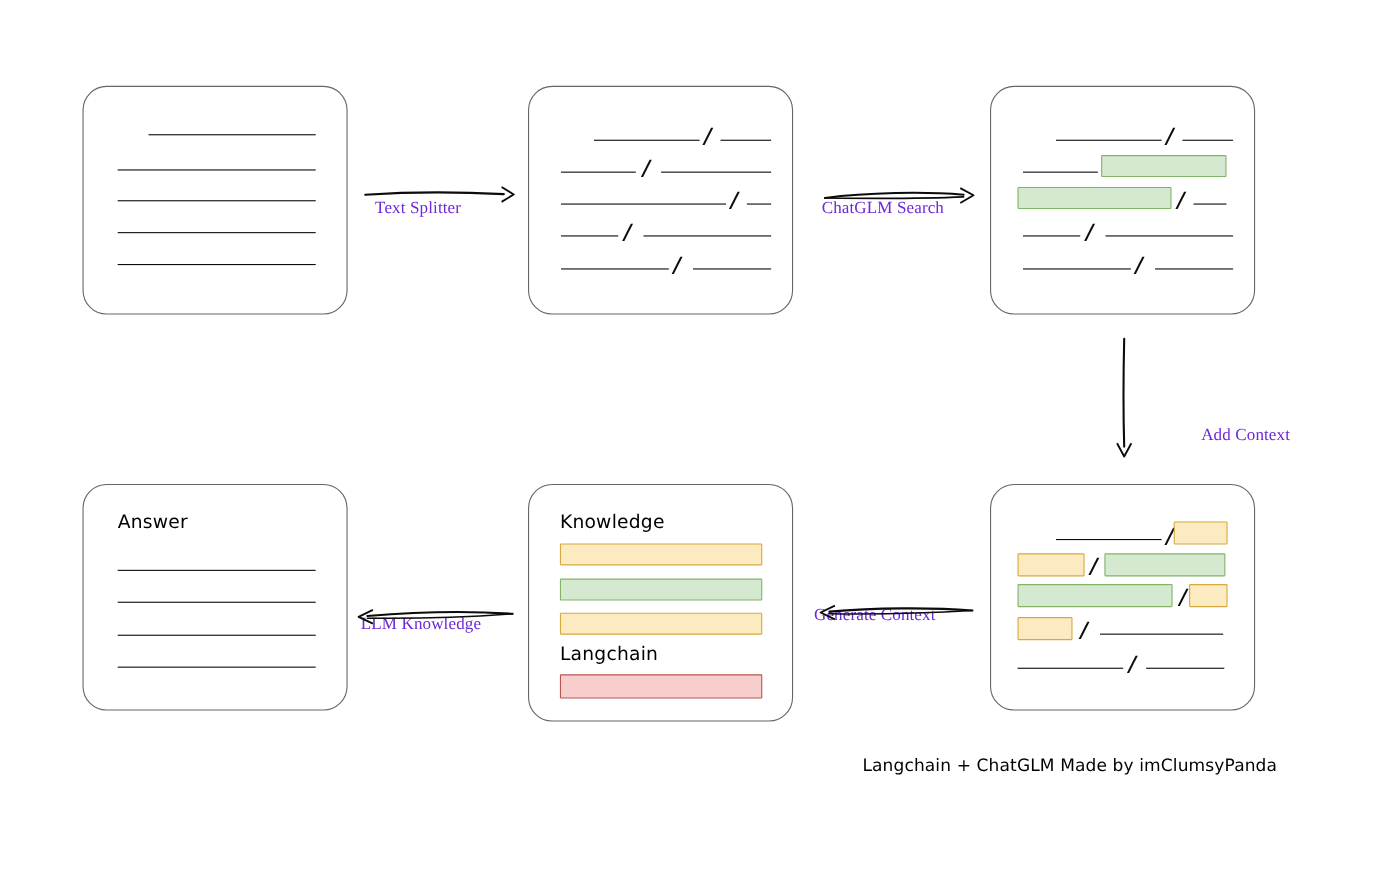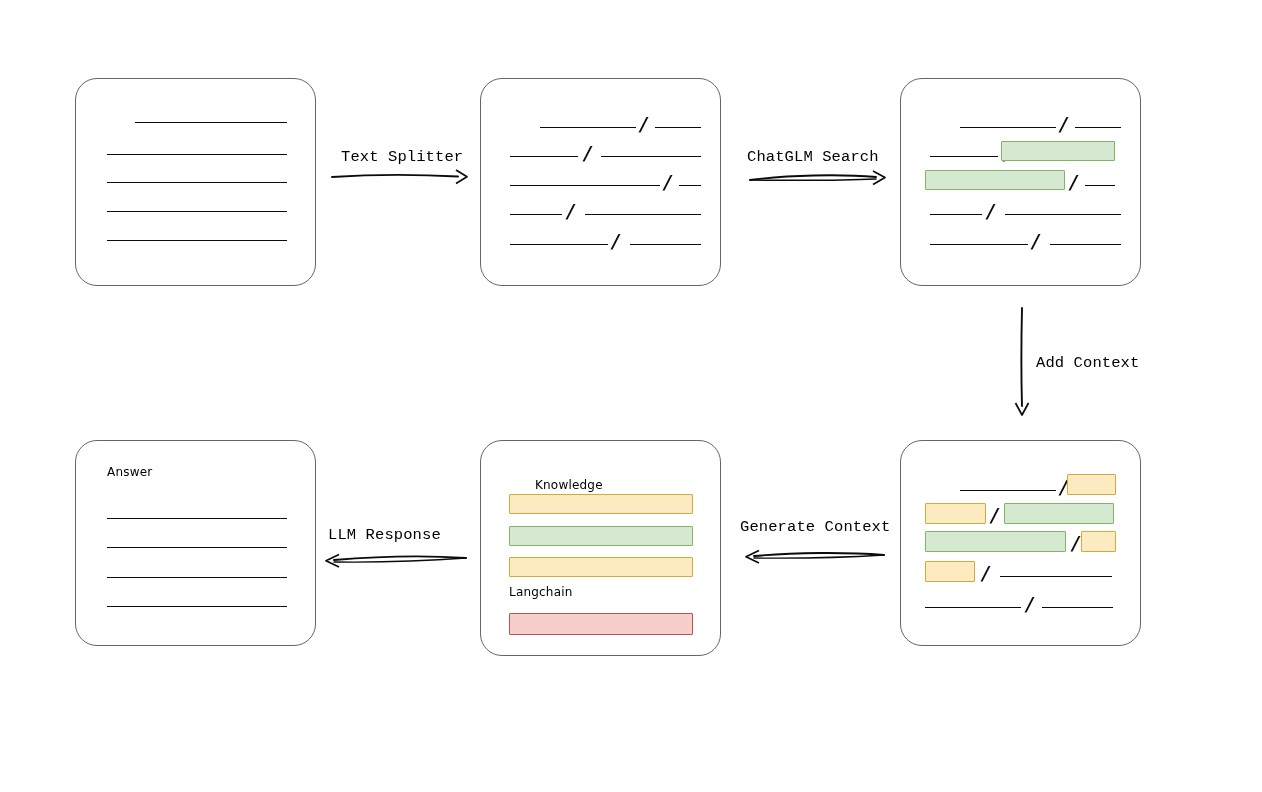--- a/index.html
+++ b/index.html
@@ -21,21 +21,21 @@
   .node {
     position: absolute;
     box-sizing: border-box;
     background: #ffffff;
     border: 1.3px solid #666666;
     border-radius: 22px;
   }
   .node-title {
     position: absolute;
     font-family: "DejaVu Sans", sans-serif;
-    font-size: 12px;
+    font-size: 17px;
     color: #000000;
     letter-spacing: 0.2px;
     white-space: nowrap;
   }
   
   .rule {
     position: absolute;
     height: 0;
     border-top: 1.9px solid #0b0b0b;
   }
@@ -54,25 +54,26 @@
   
   .chunk {
     position: absolute;
     box-sizing: border-box;
     border-width: 1.4px;
     border-style: solid;
     border-radius: 1px;
   }
   .edge-label {
     position: absolute;
-    font-family: Liberation Mono, monospace;
+    font-family: Liberation Serif, serif;
     font-size: 15.5px;
-    color: #000000;
+    color: #6d28d9;
     white-space: nowrap;
     letter-spacing: 0.1px;
+    margin-top: 33px;
   }
   .arrow-svg {
     position: absolute;
     overflow: visible;
   }
   .caption {
     position: absolute;
     font-family: "DejaVu Sans", sans-serif;
     font-size: 15.5px;
     color: #000000;
@@ -147,50 +148,51 @@
       <div class="rule" style="left: 925px; top: 607px; width: 96px; border-top-color: rgb(11, 11, 11);"></div>
       <div class="slash" style="left: 1026px; top: 607px;">/</div>
       <div class="rule" style="left: 1042px; top: 607px; width: 71px; border-top-color: rgb(11, 11, 11);"></div>
       <div class="chunk" style="left: 509px; top: 494px; width: 184px; height: 20px; background: rgb(252, 235, 192); border-color: rgb(214, 169, 63);"></div>
       <div class="chunk" style="left: 509px; top: 526px; width: 184px; height: 20px; background: rgb(213, 232, 208); border-color: rgb(130, 179, 102);"></div>
       <div class="chunk" style="left: 509px; top: 557px; width: 184px; height: 20px; background: rgb(252, 235, 192); border-color: rgb(214, 169, 63);"></div>
       <div class="chunk" style="left: 509px; top: 613px; width: 184px; height: 22px; background: rgb(248, 206, 204); border-color: rgb(184, 84, 80);"></div>
     </div>
 
   <div class="node-title" style="left:107px; top:465px;">Answer</div>
-  <div class="node-title" style="left:509px; top:478px;margin-left:26px;">Knowledge</div>
+  <div class="node-title" style="left:509px; top:465px;">Knowledge</div>
   <div class="node-title" style="left:509px; top:585px;">Langchain</div>
 
   <div class="edge-label" style="left:341px; top:148px;">Text Splitter</div>
   <svg class="arrow-svg" style="left:330px; top:165px;" width="140" height="24" viewBox="0 0 140 24">
     <path d="M2,12 C40,9.5 90,9.5 128,11.5" stroke="#0b0b0b" stroke-width="1.9" fill="none" stroke-linecap="round"></path>
     <path d="M126,5 L137,11.8 L126,18.5" stroke="#0b0b0b" stroke-width="1.7" fill="none" stroke-linejoin="round"></path>
   </svg>
 
   <div class="edge-label" style="left:747px; top:148px;">ChatGLM Search</div>
   <svg class="arrow-svg" style="left:748px; top:165px;" width="140" height="26" viewBox="0 0 140 26">
     <path d="M2,15 C40,10 92,9 128,12" stroke="#0b0b0b" stroke-width="1.9" fill="none" stroke-linecap="round"></path>
     <path d="M2,15 C42,15.5 94,15.5 128,14" stroke="#0b0b0b" stroke-width="1.5" fill="none" stroke-linecap="round"></path>
     <path d="M125,6 L137,12.5 L125,19.5" stroke="#0b0b0b" stroke-width="1.7" fill="none" stroke-linejoin="round"></path>
   </svg>
 
-  <div class="edge-label" style="left:1036px; top:354px;">Add Context</div>
+  <div class="edge-label" style="left:1092px; top:354px;">Add Context</div>
   <svg class="arrow-svg" style="left:1010px; top:306px;" width="26" height="112" viewBox="0 0 26 112">
     <path d="M12,2 C11.2,36 11.2,72 12,100" stroke="#0b0b0b" stroke-width="1.9" fill="none" stroke-linecap="round"></path>
     <path d="M5.5,97 L12,109 L18.5,97" stroke="#0b0b0b" stroke-width="1.7" fill="none" stroke-linejoin="round"></path>
   </svg>
 
   <div class="edge-label" style="left:740px; top:518px;">Generate Context</div>
   <svg class="arrow-svg" style="left:740px; top:543px;" width="146" height="26" viewBox="0 0 146 26">
     <path d="M144,12 C106,9 54,9.5 14,13" stroke="#0b0b0b" stroke-width="1.9" fill="none" stroke-linecap="round"></path>
     <path d="M144,12 C104,14.5 52,15.5 14,15" stroke="#0b0b0b" stroke-width="1.4" fill="none" stroke-linecap="round"></path>
     <path d="M19,7.5 L6,13.8 L19,20" stroke="#0b0b0b" stroke-width="1.7" fill="none" stroke-linejoin="round"></path>
   </svg>
 
-  <div class="edge-label" style="left:328px; top:526px;">LLM Response</div>
+  <div class="edge-label" style="left:328px; top:526px;">LLM Knowledge</div>
   <svg class="arrow-svg" style="left:318px; top:547px;" width="150" height="26" viewBox="0 0 150 26">
     <path d="M148,11 C110,8.5 58,9.5 16,13" stroke="#0b0b0b" stroke-width="1.9" fill="none" stroke-linecap="round"></path>
     <path d="M148,11 C108,14 56,15.5 16,15" stroke="#0b0b0b" stroke-width="1.4" fill="none" stroke-linecap="round"></path>
     <path d="M21,7.5 L8,13.8 L21,20" stroke="#0b0b0b" stroke-width="1.7" fill="none" stroke-linejoin="round"></path>
   </svg>
 
+  <div class="caption" style="left:784px; top:687px;">Langchain + ChatGLM Made by imClumsyPanda</div>
 
 </div>
 
 </body></html>

